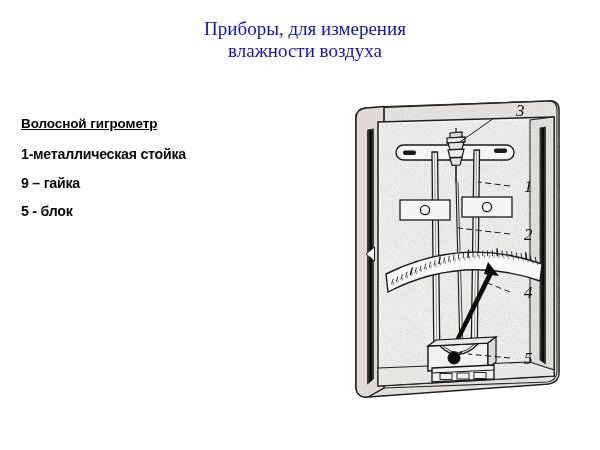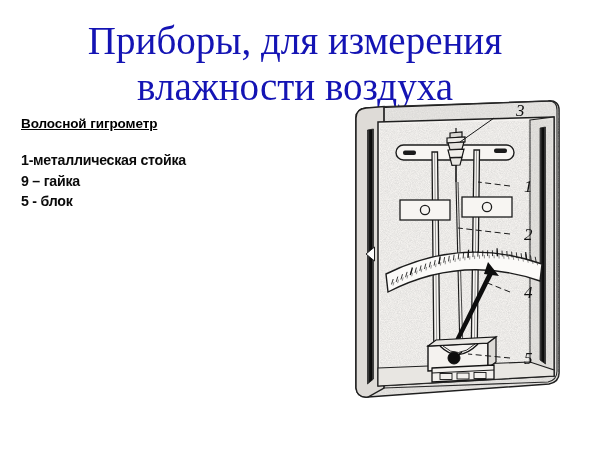--- a/index.html
+++ b/index.html
@@ -12,63 +12,64 @@
     height: 450px;
     position: relative;
     overflow: hidden;
     font-family: "Liberation Sans", sans-serif;
     -webkit-font-smoothing: antialiased;
   }
 
   
   .slide-title {
     position: absolute;
-    left: 55px;
+    left: 65px;
     top: 18px;
     width: 480px;
     text-align: center;
     color: #1414b4;
     font-family: "Liberation Serif", serif;
-    font-size: 39px;
+    font-size: 19px;
     line-height: 1.18;
     font-weight: normal;
     letter-spacing: 0px;
     white-space: pre-line;
   }
 
   
   .legend-block {
     position: absolute;
     left: 21px;
     top: 114px;
     width: 330px;
     color: #000000;
   }
   .legend-heading {
     font-family: "Liberation Sans", sans-serif;
     font-size: 13.5px;
     font-weight: bold;
     text-decoration: underline;
     letter-spacing: -0.1px;
-    margin-bottom: 19px;
+    margin-bottom: 5px;
     display: inline-block;
   }
   .legend-list {
     margin: 0;
     padding: 0;
     list-style: none;
   }
   .legend-list li {
     font-family: "Liberation Sans", sans-serif;
     font-size: 14.2px;
     font-weight: bold;
     line-height: 20.5px;
     letter-spacing: -0.25px;
     white-space: nowrap;
     color: #0a0a0a;
+    margin-top: 8px;
   }
 
   
   .diagram {
     position: absolute;
     left: 344px;
     top: 96px;
     width: 252px;
     height: 312px;
   }

